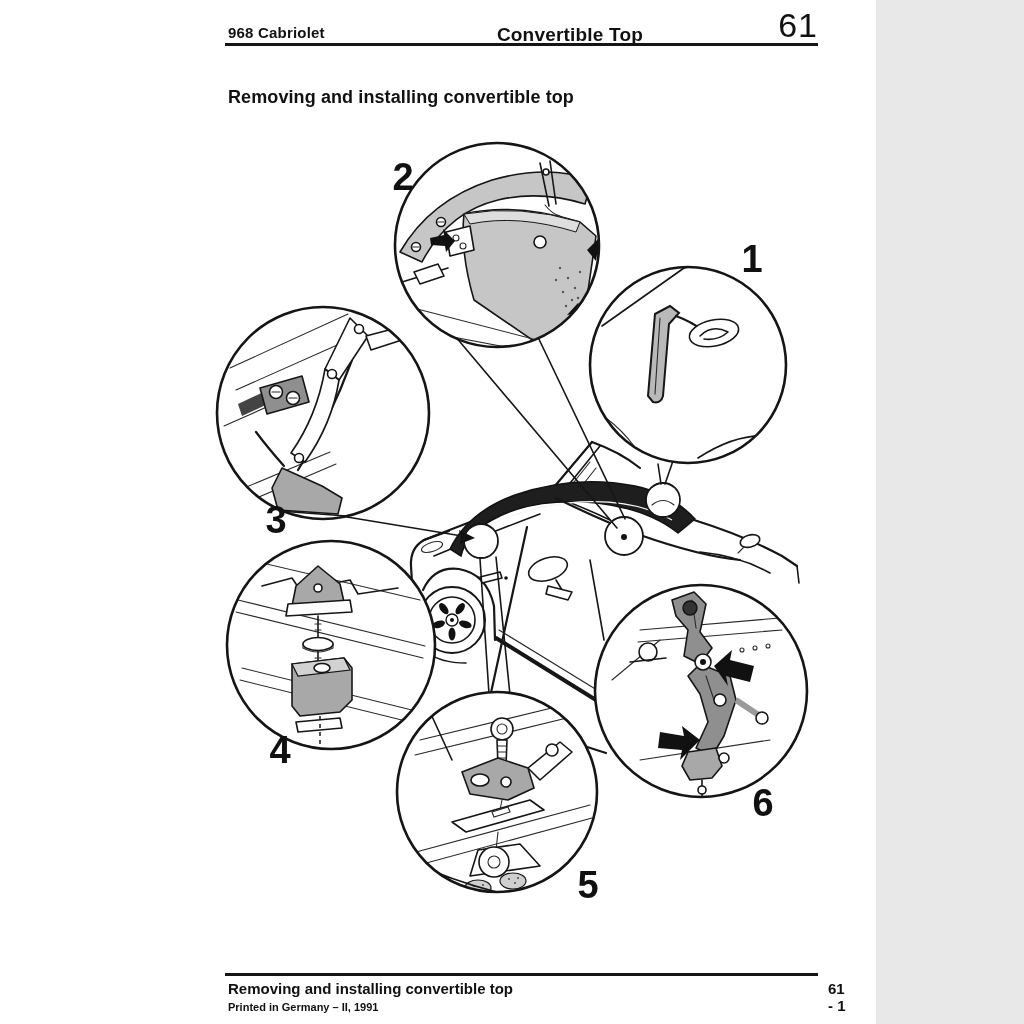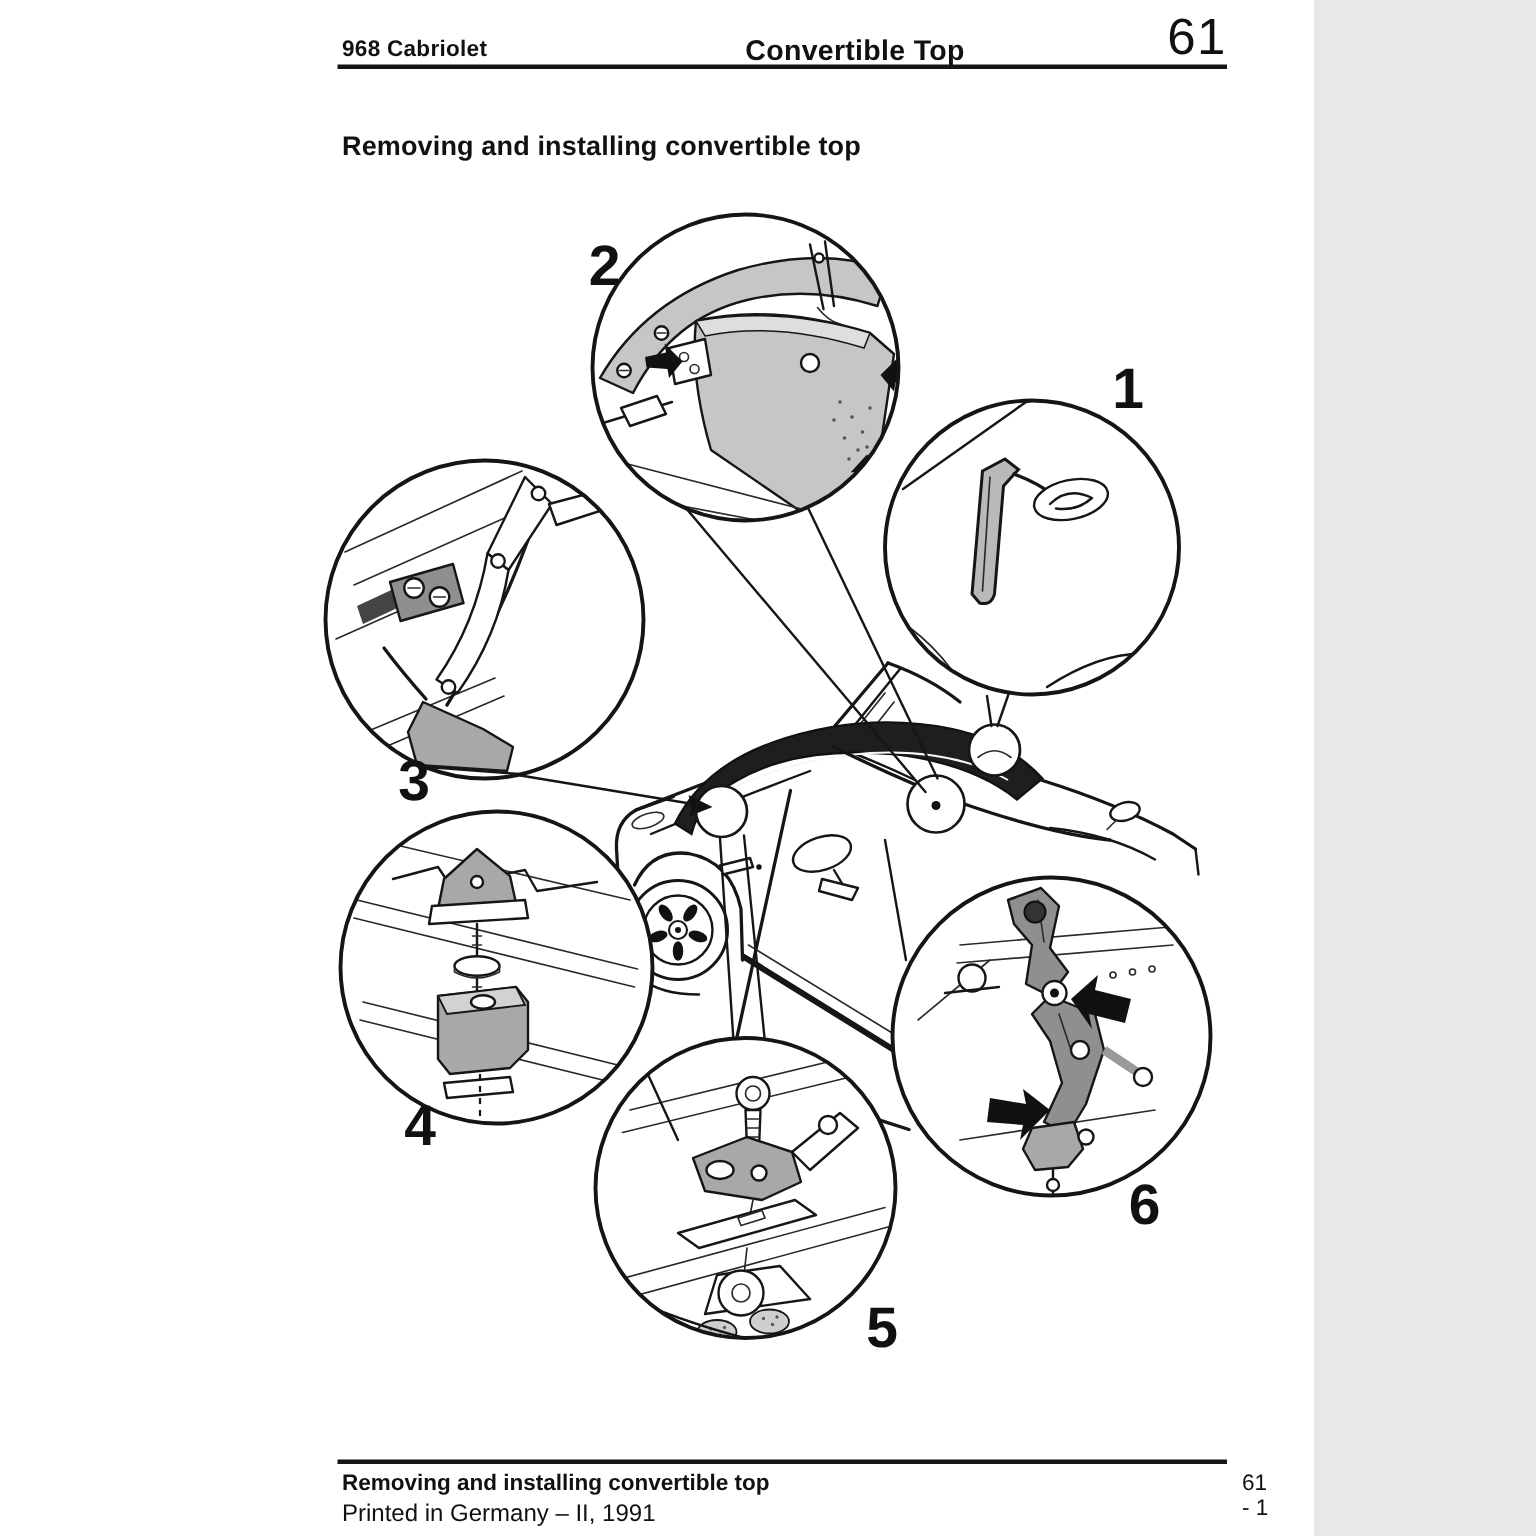--- a/index.html
+++ b/index.html
@@ -9,22 +9,22 @@
   }
   .abs{position:absolute;}
   .hdr-model{left:228px;top:24px;font-size:15px;font-weight:bold;letter-spacing:0.2px;}
   .hdr-section{left:534px;top:24px;transform:translateX(-50%);font-size:19px;font-weight:bold;letter-spacing:0.2px;margin-left:36px;}
   .hdr-chapter{left:818px;top:6px;transform:translateX(-100%);font-size:34px;font-weight:normal;letter-spacing:1px;}
   .rule{left:225px;width:593px;height:3px;background:#151515;}
   .rule-top{top:43px;}
   .rule-bottom{top:973px;}
   .page-title{left:228px;top:87px;font-size:18px;font-weight:bold;letter-spacing:0.1px;}
   .ftr-title{left:228px;top:980px;font-size:15px;font-weight:bold;}
-  .ftr-page{left:852px;top:980px;transform:translateX(-100%);font-size:15px;font-weight:normal;}
-  .ftr-imprint{left:228px;top:1001px;font-size:16px;font-weight:normal;}
+  .ftr-page{left:852px;top:980px;transform:translateX(-100%);font-size:15px;font-weight:bold;}
+  .ftr-imprint{left:228px;top:1001px;font-size:11px;font-weight:bold;}
   svg.fig{position:absolute;left:0;top:0;}
   .ln{stroke:#161616;stroke-width:1.6;fill:none;stroke-linecap:round;stroke-linejoin:round;}
   .ln2{stroke:#161616;stroke-width:2.2;fill:none;stroke-linecap:round;stroke-linejoin:round;}
   .thin{stroke:#2a2a2a;stroke-width:1.1;fill:none;stroke-linecap:round;}
   .co-fill{fill:#ffffff;}
   .co-ring{fill:none;stroke:#151515;stroke-width:2.6;}
   .num{font-family:"Liberation Sans",sans-serif;font-size:38px;font-weight:bold;fill:#111;text-anchor:middle;}
   .blk{fill:#111;}
   .gray1{fill:#c6c6c6;stroke:#161616;stroke-width:1.6;stroke-linejoin:round;}
   .gray2{fill:#a8a8a8;stroke:#161616;stroke-width:1.6;stroke-linejoin:round;}

